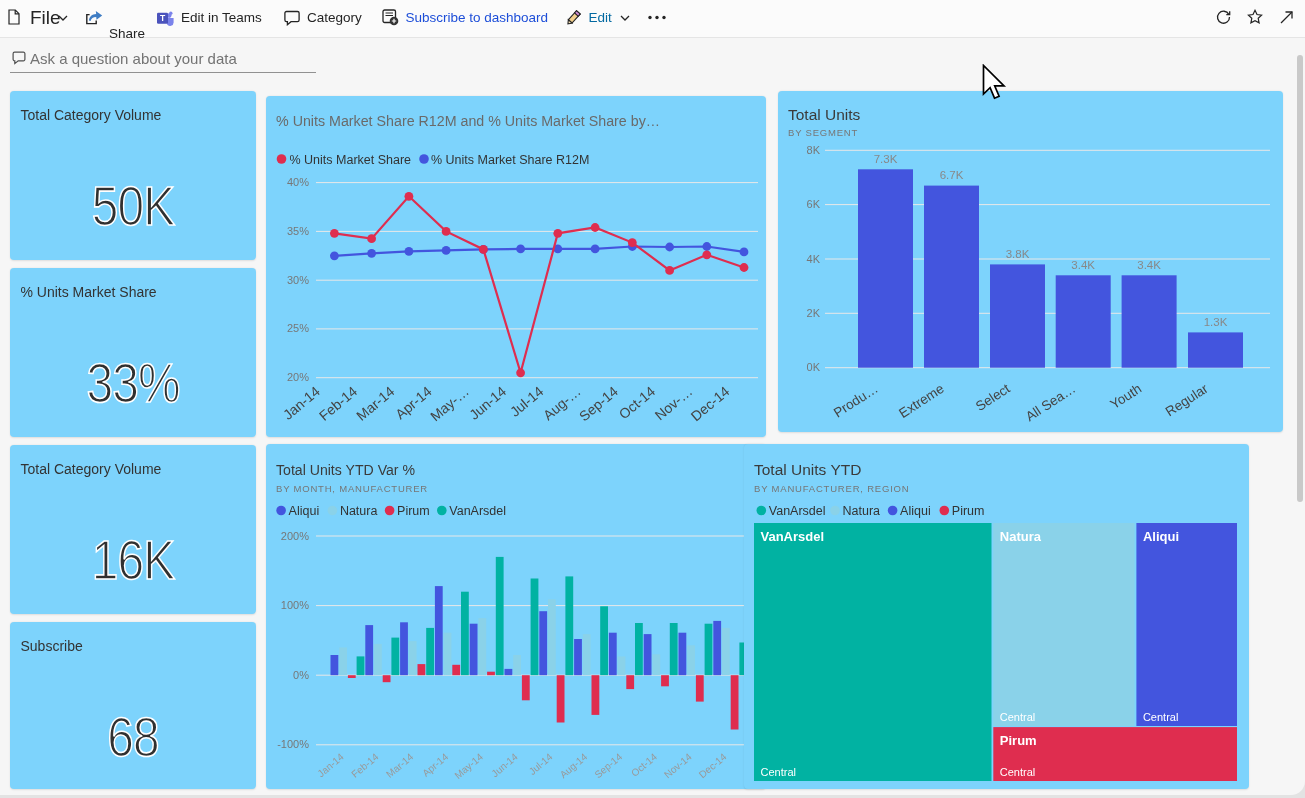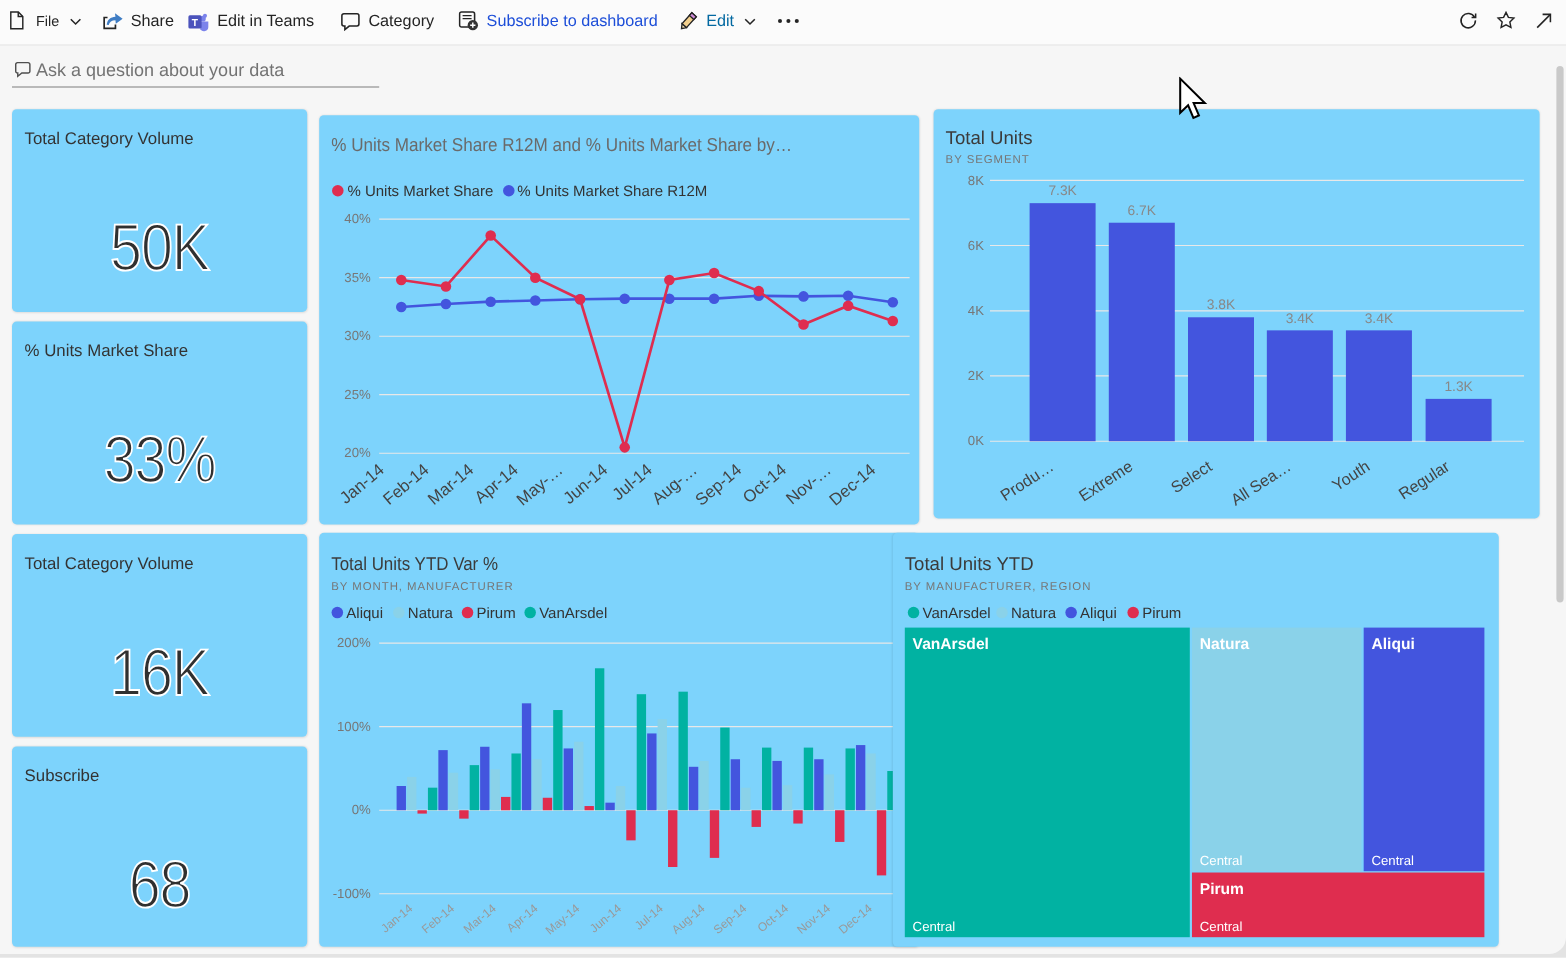--- a/index.html
+++ b/index.html
@@ -58,22 +58,22 @@
         <path d="M12.8 4.4A6 6 0 1 0 13.5 7" fill="none" stroke="#242424" stroke-width="1.3"></path>
         <path d="M13.7 1.2v3.4h-3.4" fill="none" stroke="#242424" stroke-width="1.3"></path>
       </svg>
       <svg width="16" height="16" viewBox="0 0 16 16" style="position:absolute;left:1247px;top:9px">
         <path d="M8 1.3l2 4.2 4.6.6-3.4 3.2.9 4.6L8 11.7l-4.1 2.2.9-4.6L1.4 6.1 6 5.5z" fill="none" stroke="#242424" stroke-width="1.2"></path>
       </svg>
       <svg width="15" height="15" viewBox="0 0 15 15" style="position:absolute;left:1279px;top:9.5px">
         <path d="M2 13L13 2" stroke="#242424" stroke-width="1.3"></path>
         <path d="M6.5 2H13v6.5" fill="none" stroke="#242424" stroke-width="1.3"></path>
       </svg>
-      <div style="position:absolute;left:30px;top:0;height:35px;display:flex;align-items:center;font-size:12px;color:#242424">File</div>
-      <div style="position:absolute;left:109px;top:0;height:35px;display:flex;align-items:center;font-size:13.5px;color:#242424">Share</div>
+      <div style="position:absolute;left:30px;top:0;height:35px;display:flex;align-items:center;font-size:19px;color:#242424">File</div>
+      <div style="position:absolute;left:109px;top:16px;height:35px;display:flex;align-items:center;font-size:13.5px;color:#242424">Share</div>
       <div style="position:absolute;left:181px;top:0;height:35px;display:flex;align-items:center;font-size:13.5px;color:#242424">Edit in Teams</div>
       <div style="position:absolute;left:307px;top:0;height:35px;display:flex;align-items:center;font-size:13.5px;color:#242424">Category</div>
       <div style="position:absolute;left:405.5px;top:0;height:35px;display:flex;align-items:center;font-size:13.5px;color:#1d4ed8">Subscribe to dashboard</div>
       <div style="position:absolute;left:588.5px;top:0;height:35px;display:flex;align-items:center;font-size:13.5px;color:#0369a1">Edit</div>
     </div>
 <svg width="14" height="14" viewBox="0 0 14 14" style="position:absolute;left:12px;top:51px">
       <path d="M2.6 1.2h8.8a1.5 1.5 0 0 1 1.5 1.5v5.6a1.5 1.5 0 0 1-1.5 1.5H6.2l-3.4 2.8V9.8H2.6a1.5 1.5 0 0 1-1.5-1.5V2.7a1.5 1.5 0 0 1 1.5-1.5z" fill="none" stroke="#4f4f4f" stroke-width="1.2"></path>
     </svg>
     <div style="position:absolute;left:30px;top:50px;font-size:15px;color:#737373">Ask a question about your data</div>
     <div style="position:absolute;left:10px;top:72px;width:306px;height:1px;background:#919191"></div>

